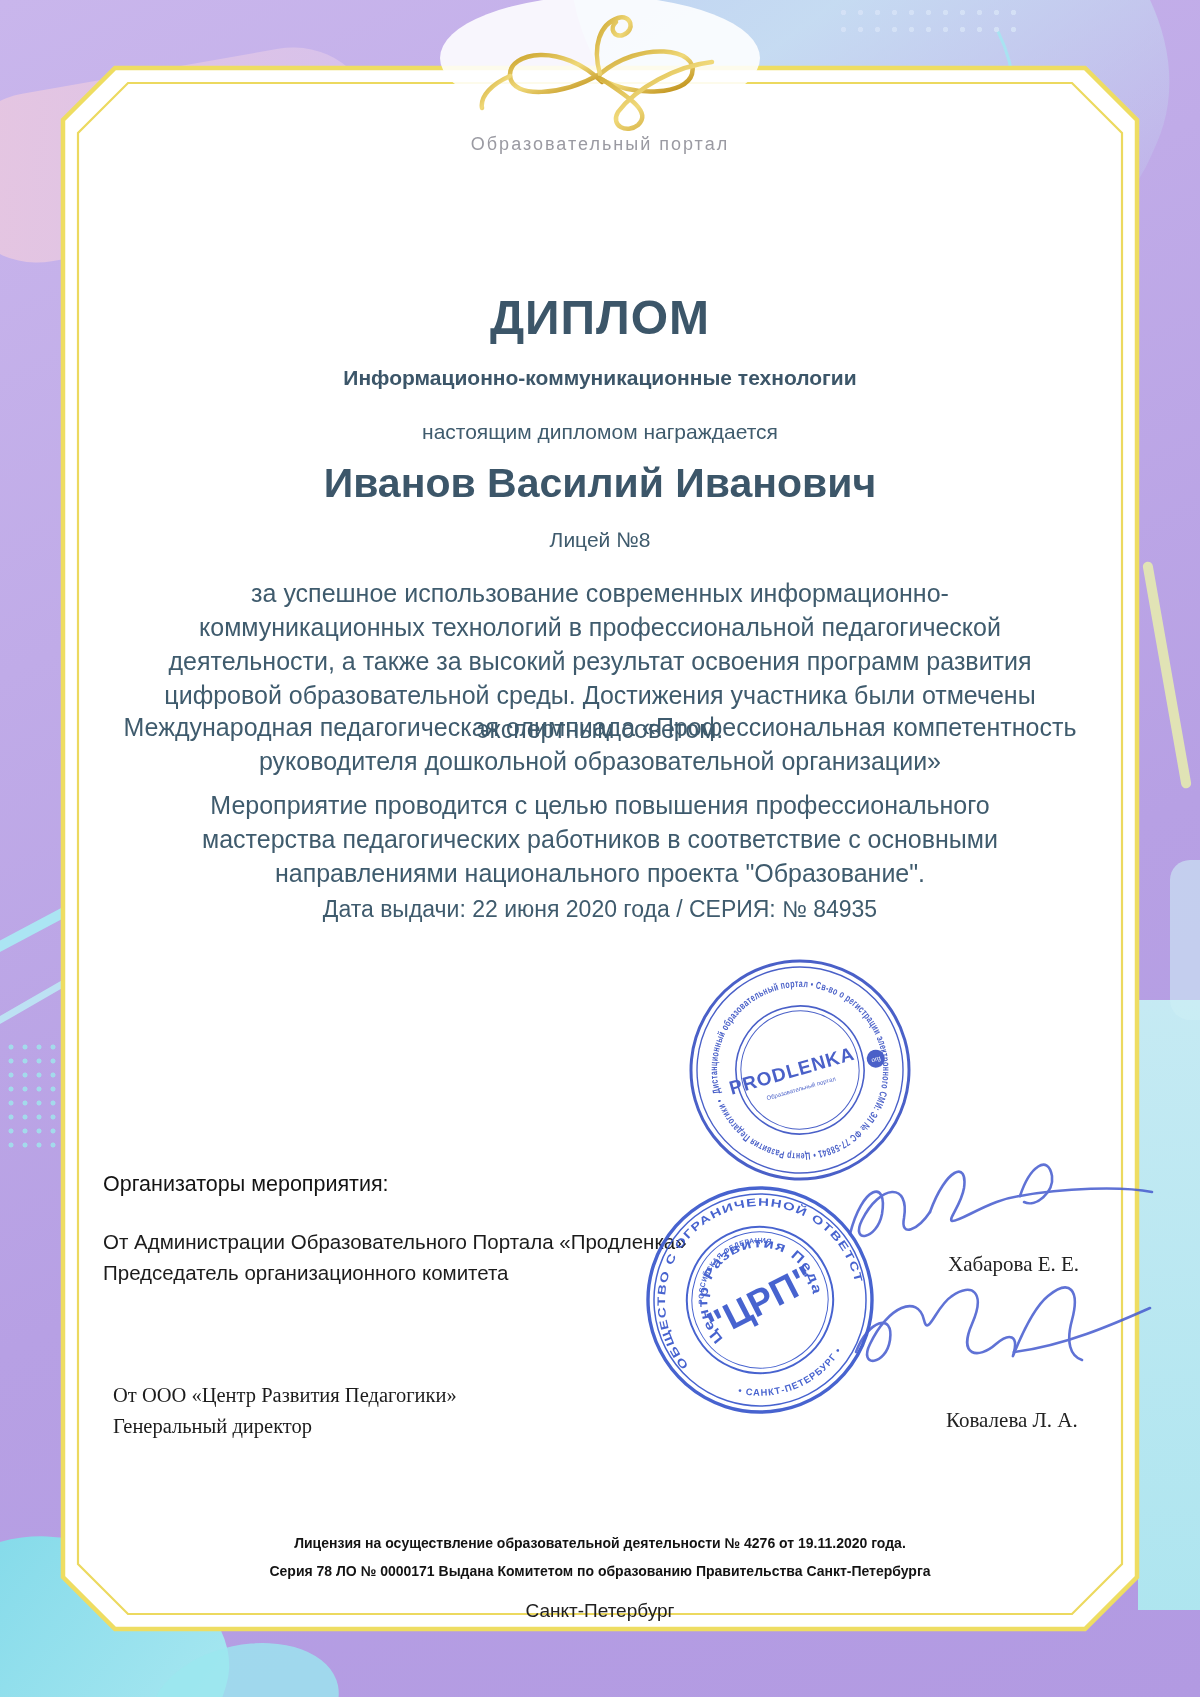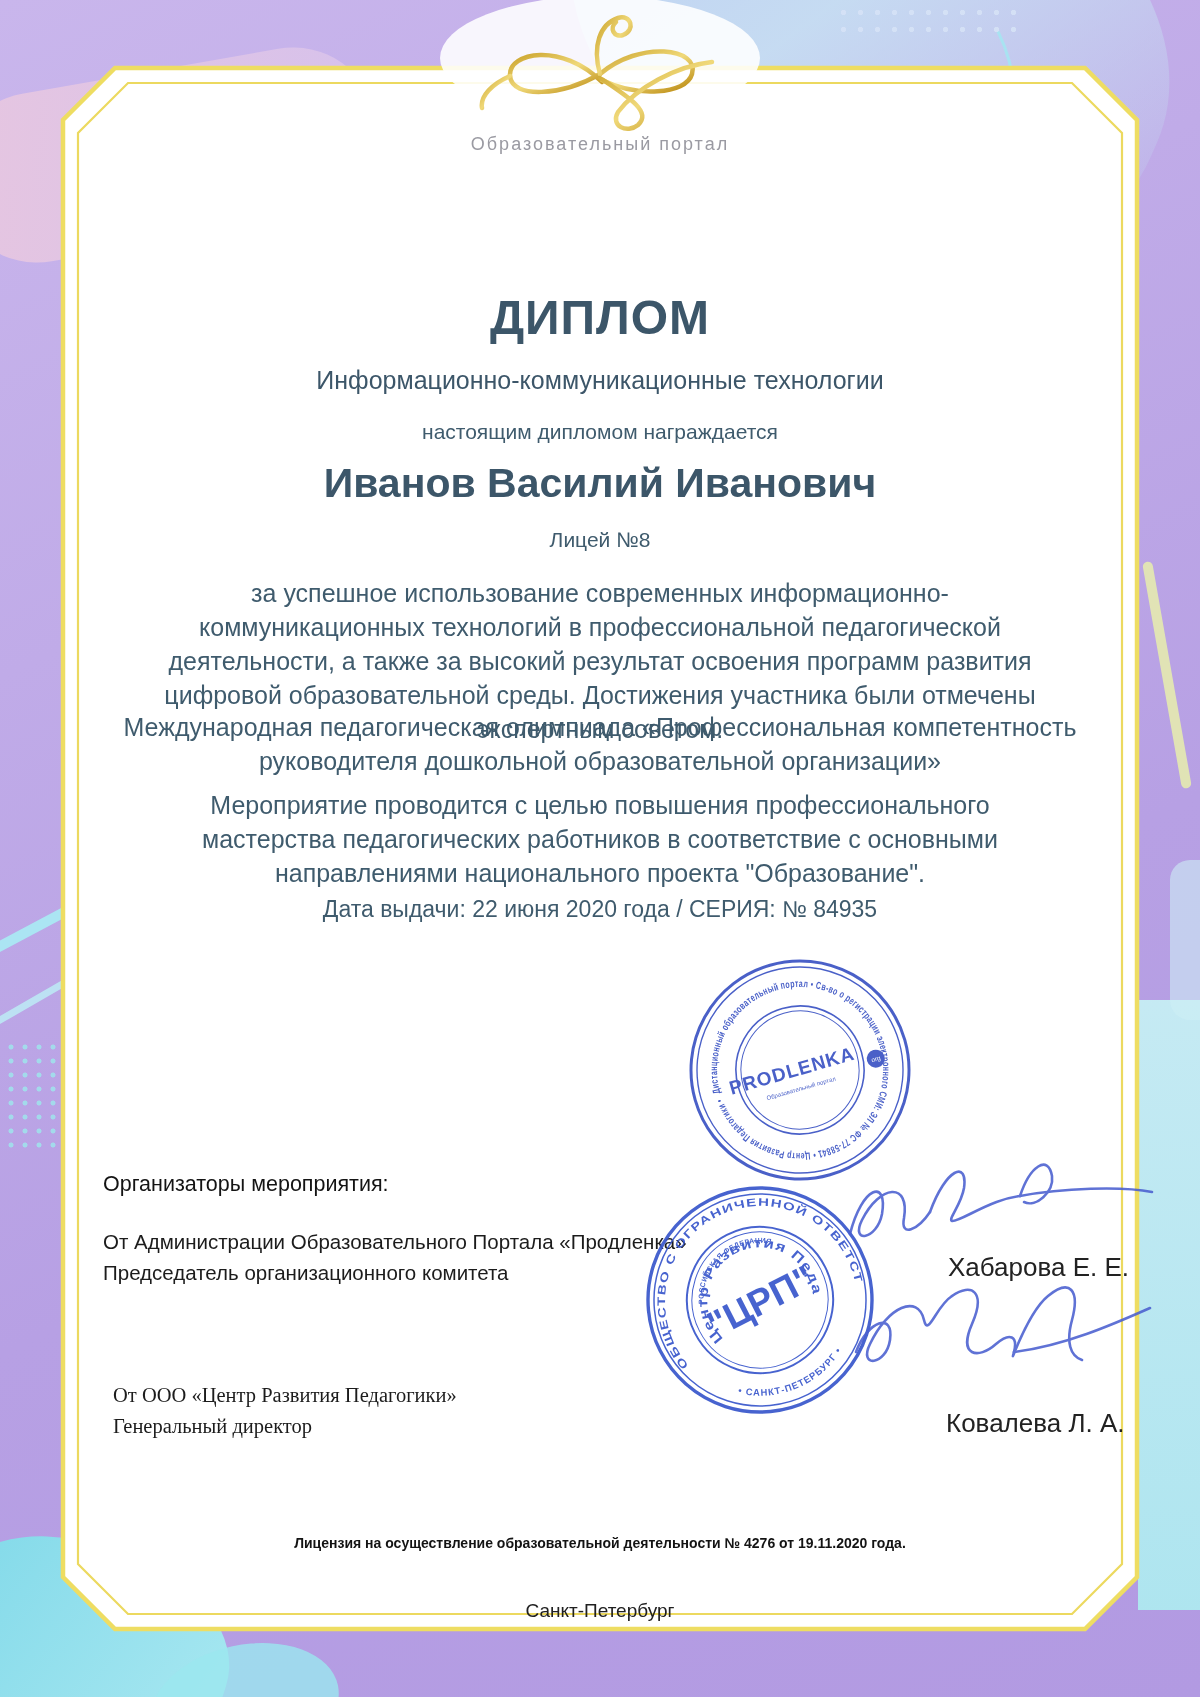--- a/index.html
+++ b/index.html
@@ -29,34 +29,34 @@
   .flourish{position:absolute;left:450px;top:4px;z-index:3;}
   .content{position:absolute;z-index:4;}
   .centered{left:100px;width:1000px;text-align:center;}
   .logo-row{top:126px;}
   .brand{font-size:57px;font-weight:700;color:#9d7cba;letter-spacing:3px;}
   .brand .o-under{border-bottom:5px solid #9d7cba;padding-bottom:1px;}
   .org-badge{display:inline-block;width:50px;height:50px;border-radius:50%;background:#a87cba;color:#fff;
              font-size:21px;line-height:50px;text-align:center;vertical-align:middle;transform:translate(-10px,26px);font-weight:400;}
   .tagline{display:block;margin-top:8px;font-size:18px;color:#9a9aa2;letter-spacing:2px;}
   .title{top:290px;font-size:48px;font-weight:700;color:#3c5669;letter-spacing:1px;}
-  .subtitle{top:366px;font-size:25px;font-weight:400;color:#3c5669;}
+  .subtitle{top:366px;font-size:21px;font-weight:700;color:#3c5669;}
   .award-line{top:420px;font-size:21px;color:#3f5b6d;}
   .recipient{top:460px;font-size:41px;font-weight:700;color:#3c5669;}
   .school{top:528px;font-size:21px;color:#3f5b6d;}
   .para{font-size:25px;line-height:34px;color:#3f5b6d;text-align:center;}
   .p1{top:576px;left:140px;width:920px;}
   .p2{top:710px;left:120px;width:960px;}
   .p3{top:788px;left:160px;width:880px;}
   .issue{top:896px;font-size:23px;color:#3f5b6d;}
   .org-heading{left:103px;top:1172px;font-size:21.5px;color:#141414;}
   .org-block{font-size:20.5px;line-height:31px;color:#1c1c1c;}
   .ob1{left:103px;top:1226px;}
   .ob2{left:113px;top:1380px;font-family:Liberation Serif, serif;}
-  .signer{font-size:26px;color:#222;}
+  .signer{font-size:21px;color:#222;font-family:Liberation Serif, serif;}
   .signer1{left:948px;top:1252px;}
   .signer2{left:946px;top:1408px;}
   .stamp{position:absolute;z-index:5;opacity:.93;}
   .stamp1{left:688px;top:958px;transform:rotate(-16deg);}
   .stamp2{left:645px;top:1185px;transform:rotate(-27deg);}
   .sig{position:absolute;z-index:6;}
   .sig1{left:822px;top:1138px;}
   .sig2{left:832px;top:1268px;}
   .lic{font-weight:700;color:#131313;font-size:14px;}
   .lic1{top:1535px;}
@@ -190,15 +190,16 @@
   <svg class="sig sig2" width="330" height="140" viewBox="0 0 330 140">
     <g fill="none" stroke="#4a5fd0" stroke-width="2.6" stroke-linecap="round" opacity="0.88">
       <path d="M24,84 C36,52 62,44 58,72 C54,98 26,100 38,76 C56,38 86,26 92,52 C96,70 104,38 120,28"></path>
       <path d="M120,28 C140,14 154,24 140,56 C126,88 146,92 164,76 C178,64 186,68 182,84"></path>
       <path d="M182,84 C176,104 194,46 216,28 C238,10 248,22 240,52 C234,74 238,88 250,92"></path>
       <path d="M182,84 C232,78 282,56 318,40"></path>
     </g>
   </svg>
 
   <div class="content centered lic lic1">Лицензия на осуществление образовательной деятельности № 4276 от 19.11.2020 года.</div>
+  <div class="content centered lic lic2">Серия 78 ЛО № 0000171 Выдана Комитетом по образованию Правительства Санкт-Петербурга</div>
   <div class="content centered city">Санкт-Петербург</div>
 
 </div>
 
 </body></html>

